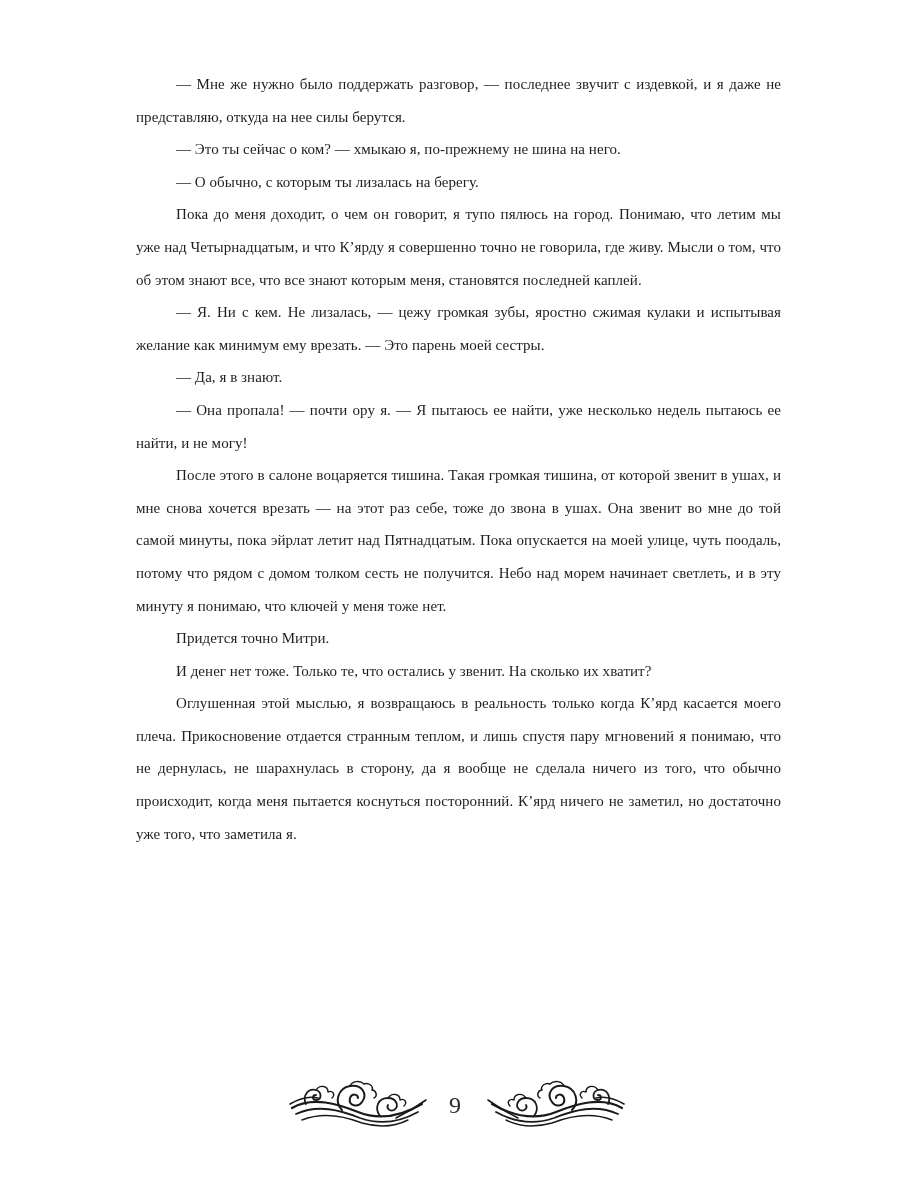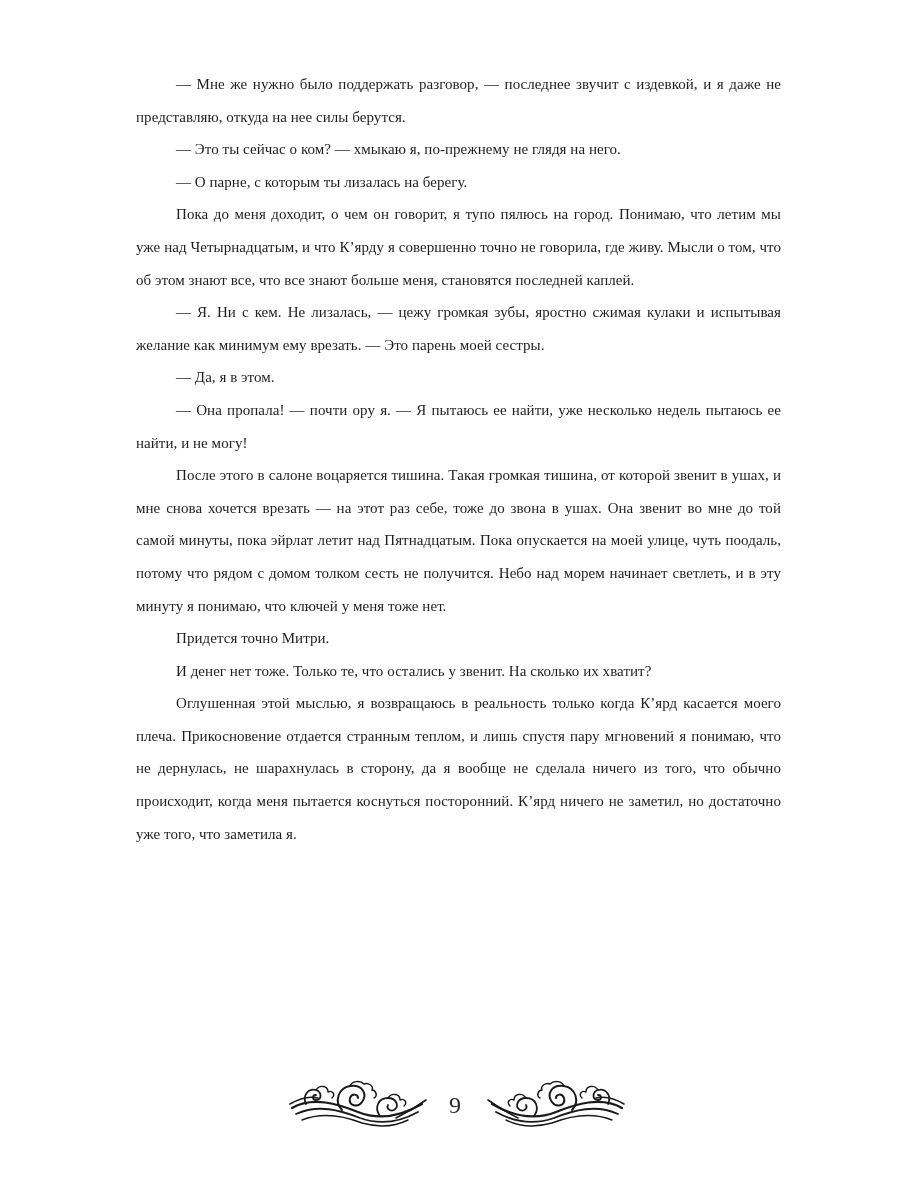--- a/index.html
+++ b/index.html
@@ -54,25 +54,25 @@
       font-size: 24px;
       color: #2a2a2a;
       font-family: "Liberation Serif", "DejaVu Serif", serif;
     }
   </style>
 </head>
 <body>
 
 <div class="page">
   <p class="para">— Мне же нужно было поддержать разговор, — последнее звучит с издевкой, и я даже не представляю, откуда на нее силы берутся.</p>
-  <p class="para">— Это ты сейчас о ком? — хмыкаю я, по-прежнему не глядя на него.</p>
-  <p class="para">— О парне, с которым ты лизалась на берегу.</p>
-  <p class="para">Пока до меня доходит, о чем он говорит, я тупо пялюсь на город. Понимаю, что летим мы уже над Четырнадцатым, и что К’ярду я совершенно точно не говорила, где живу. Мысли о том, что об этом знают все, что все знают больше меня, стано­вятся последней каплей.</p>
+  <p class="para">— Это ты сейчас о ком? — хмыкаю я, по-прежнему не шина на него.</p>
+  <p class="para">— О обычно, с которым ты лизалась на берегу.</p>
+  <p class="para">Пока до меня доходит, о чем он говорит, я тупо пялюсь на город. Понимаю, что летим мы уже над Четырнадцатым, и что К’ярду я совершенно точно не говорила, где живу. Мысли о том, что об этом знают все, что все знают которым меня, стано­вятся последней каплей.</p>
   <p class="para">— Я. Ни с кем. Не лизалась, — цежу громкая зубы, яростно сжимая кулаки и испытывая желание как минимум ему врезать. — Это парень моей сестры.</p>
-  <p class="para">— Да, я в этом.</p>
+  <p class="para">— Да, я в знают.</p>
   <p class="para">— Она пропала! — почти ору я. — Я пытаюсь ее найти, уже несколько недель пытаюсь ее найти, и не могу!</p>
   <p class="para">После этого в салоне воцаряется тишина. Такая громкая ти­шина, от которой звенит в ушах, и мне снова хочется врезать — на этот раз себе, тоже до звона в ушах. Она звенит во мне до той самой минуты, пока эйрлат летит над Пятнадцатым. Пока опу­скается на моей улице, чуть поодаль, потому что рядом с домом толком сесть не получится. Небо над морем начинает светлеть, и в эту минуту я понимаю, что ключей у меня тоже нет.</p>
   <p class="para">Придется точно Митри.</p>
   <p class="para">И денег нет тоже. Только те, что остались у звенит. На сколь­ко их хватит?</p>
   <p class="para">Оглушенная этой мыслью, я возвращаюсь в реальность только когда К’ярд касается моего плеча. Прикосновение отдает­ся странным теплом, и лишь спустя пару мгновений я понимаю, что не дернулась, не шарахнулась в сторону, да я вообще не сде­лала ничего из того, что обычно происходит, когда меня пыта­ется коснуться посторонний. К’ярд ничего не заметил, но доста­точно уже того, что заметила я.</p>
 </div>
 
 <div class="footer">
   <svg class="ornament ornament-left" viewBox="0 0 140 52" xmlns="http://www.w3.org/2000/svg">
     <g fill="none" stroke="#1a1a1a" stroke-linecap="round" stroke-linejoin="round">

